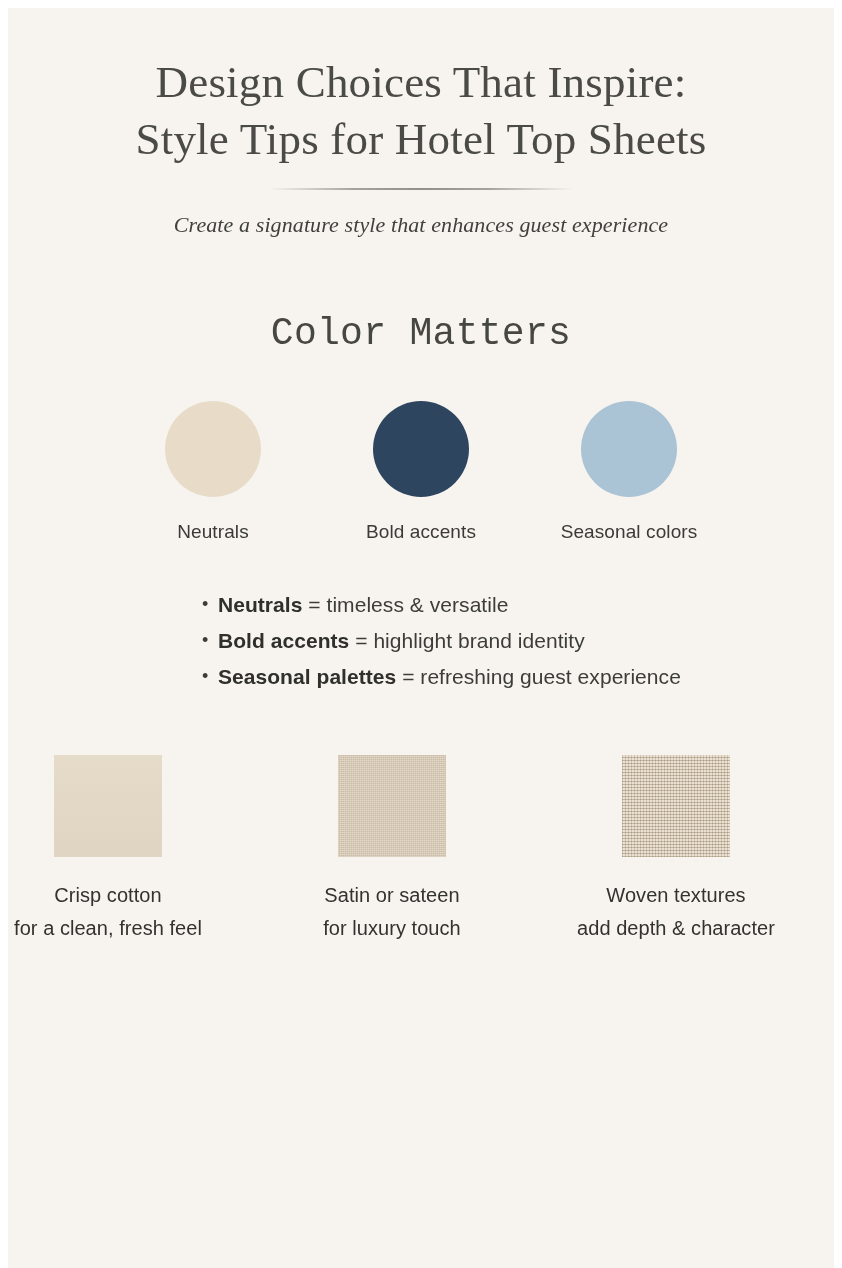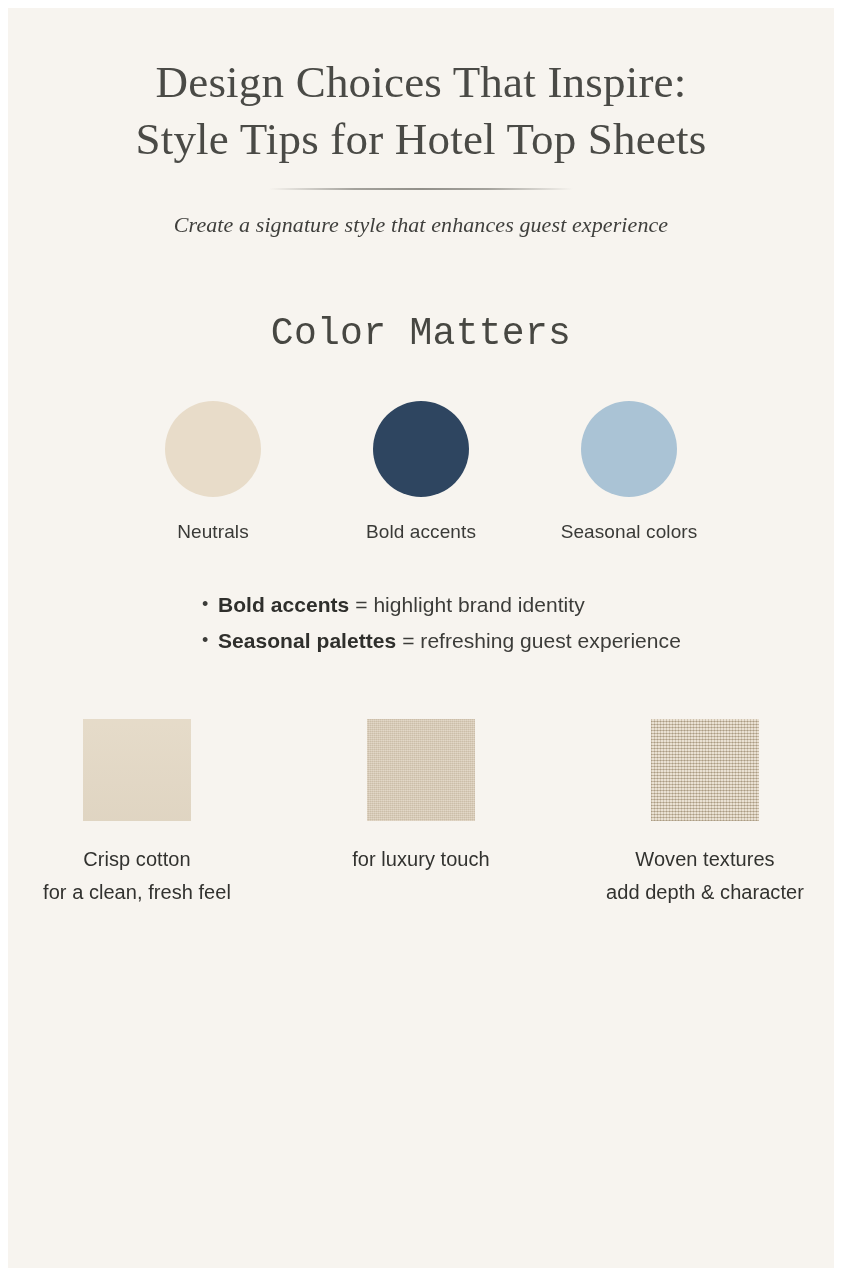--- a/index.html
+++ b/index.html
@@ -127,21 +127,20 @@
     font-size: 18px;
     color: #3c3c39;
   }
   .bullets strong { font-weight: 700; color: #2f2f2c; }
 
   
   .texture-section { margin-top: 60px; }
 
   .tex-row {
     display: flex;
-    justify-content: center;
     align-items: flex-start;
     gap: 84px;
     margin-top: 36px;
   }
   .tex-col {
     display: flex;
     flex-direction: column;
     align-items: center;
     width: 200px;
   }
@@ -283,20 +282,23 @@
 
         <div class="swatch-col">
           <div class="circle" id="c2" style="background: rgb(170, 195, 213);"></div>
           <div class="swatch-label">Seasonal colors</div>
         </div>
 
       </div>
 
       <ul class="bullets">
         <li>
+          <strong>Neutrals</strong><span> = timeless &amp; versatile</span>
+        </li>
+        <li>
           <strong>Bold accents</strong><span> = highlight brand identity</span>
         </li>
         <li>
           <strong>Seasonal palettes</strong><span> = refreshing guest experience</span>
         </li>
       </ul>
     </div>
 
     <div class="texture-section">
 
@@ -306,20 +308,21 @@
           <div class="tex-swatch tex-plain"></div>
           <div class="tex-cap">
             <div>Crisp cotton</div>
             <div>for a clean, fresh feel</div>
           </div>
         </div>
 
         <div class="tex-col">
           <div class="tex-swatch tex-sateen"></div>
           <div class="tex-cap">
+            <div>Satin or sateen</div>
             <div>for luxury touch</div>
           </div>
         </div>
 
         <div class="tex-col">
           <div class="tex-swatch tex-woven"></div>
           <div class="tex-cap">
             <div>Woven textures</div>
             <div>add depth &amp; character</div>
           </div>

